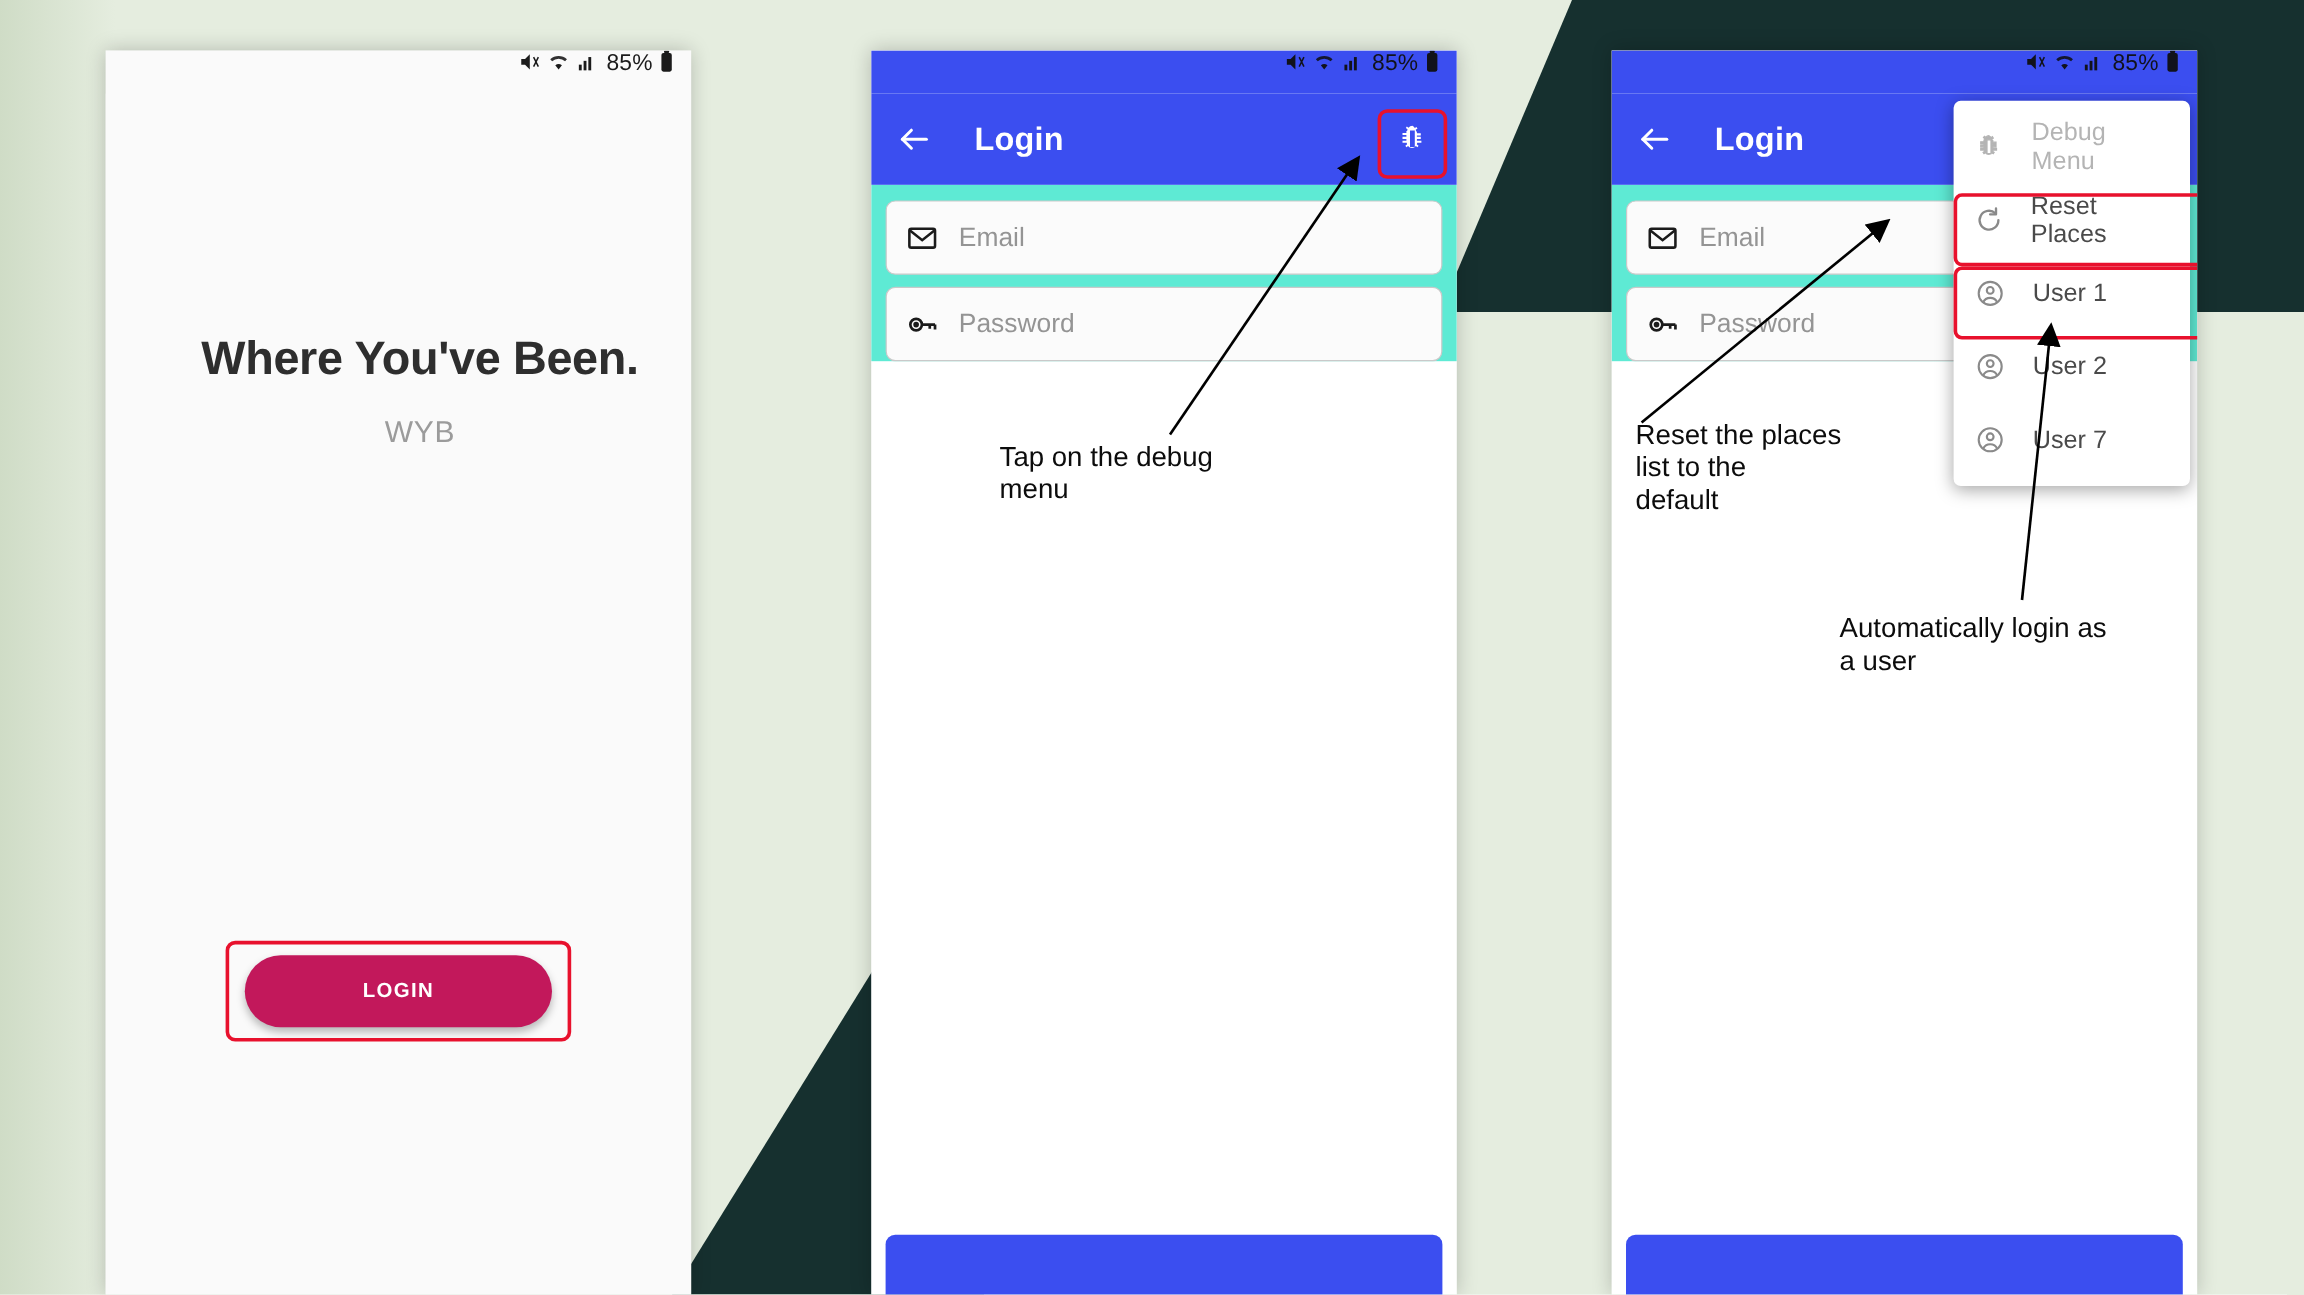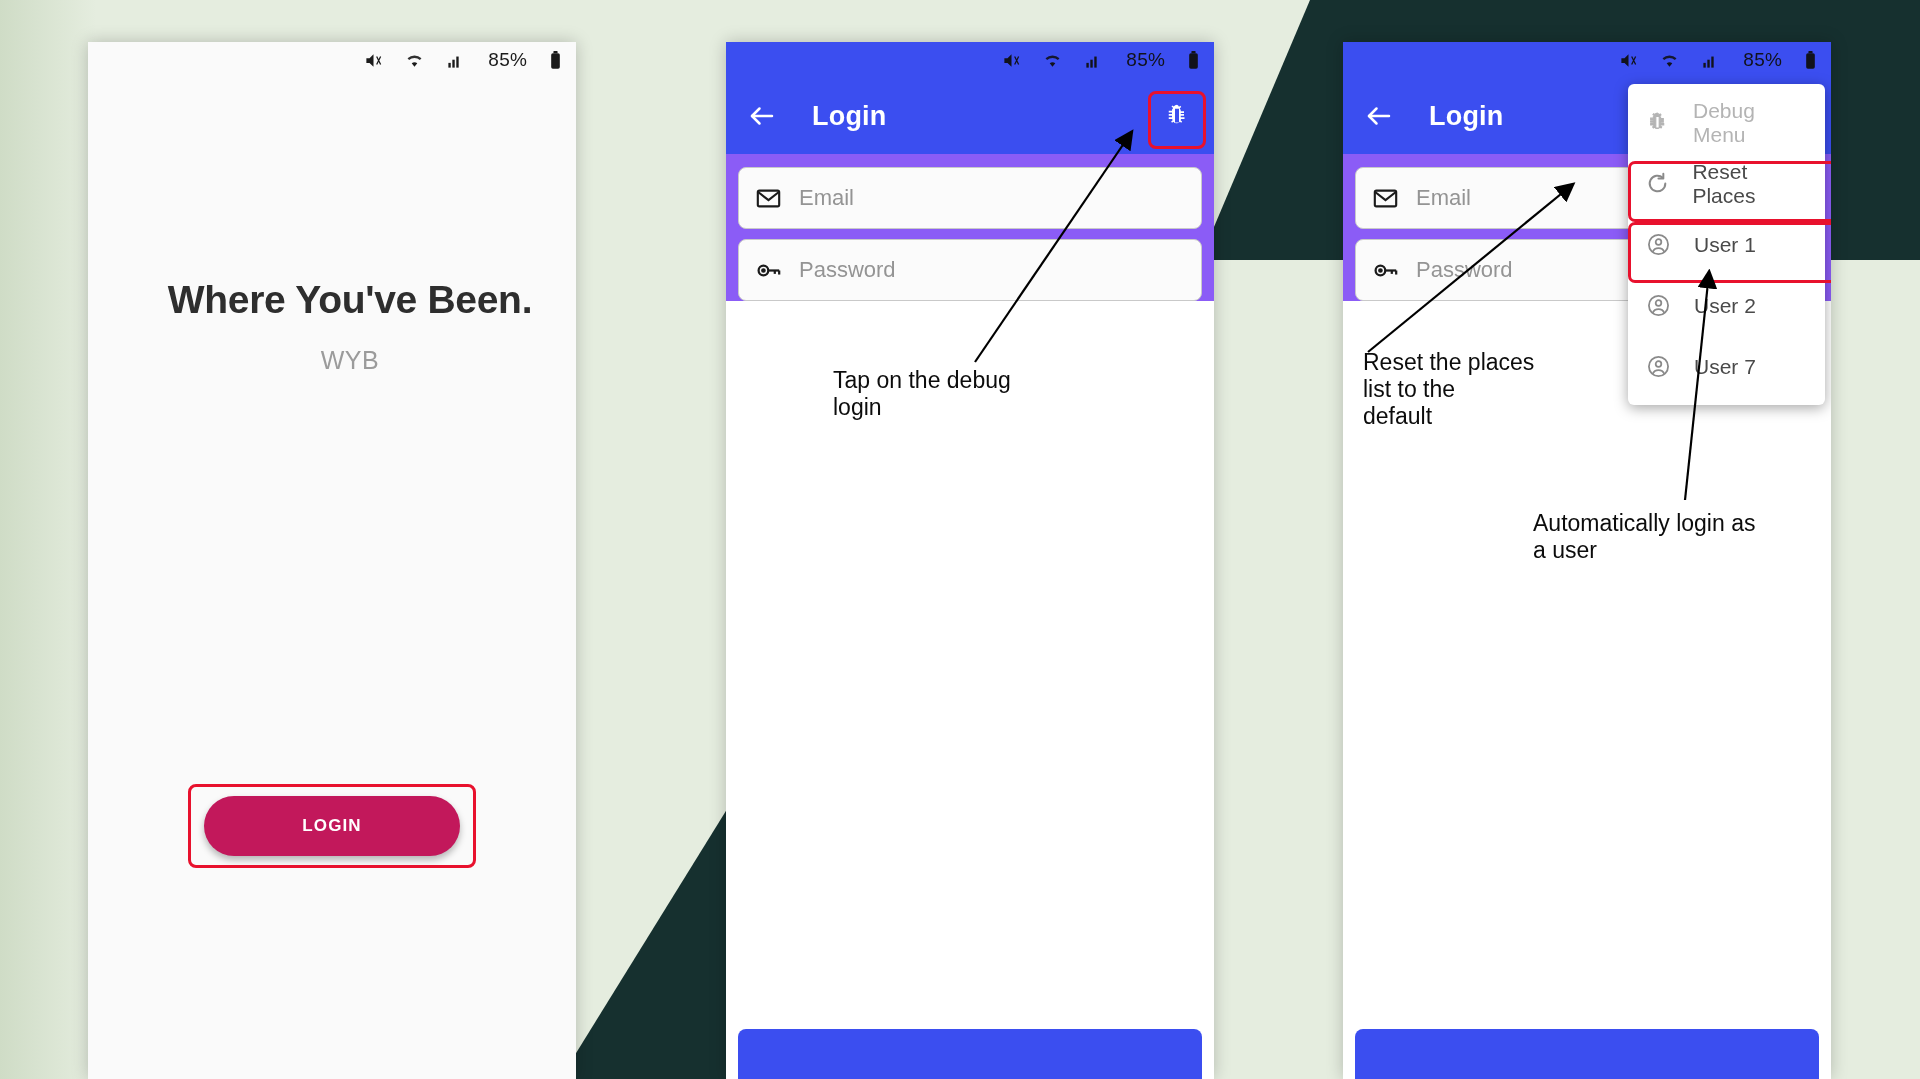--- a/index.html
+++ b/index.html
@@ -46,23 +46,23 @@
     overflow: hidden;
     z-index: 2;
   }
   #phone1 { left: 88px;  top: 42px;  width: 488px; height: 1037px; background:#fafafa; }
   #phone2 { left: 726px; top: 42px;  width: 488px; height: 1037px; }
   #phone3 { left: 1343px;top: 42px;  width: 488px; height: 1037px; }
 
   
   .statusbar {
     height: 36px;
-    display: flex; align-items: center; justify-content: flex-end;
+    display: flex; align-items: flex-start; justify-content: flex-end;
     padding-right: 14px;
-    gap: 22px;
+    gap: 5px;
     font-size: 19px;
     letter-spacing: .2px;
   }
   .statusbar.light { color: #1b1b1b; }
   .statusbar.dark  { color: #11121b; }
   .sb-ico { display: inline-flex; align-items: center; }
   .sb-pct { font-size: 19px; font-weight: 400; margin-left: 1px;}
 
   
   .p1-body {
@@ -136,21 +136,21 @@
   .hl-bug {
     position: absolute;
     right: 8px; top: 13px;
     width: 58px; height: 58px;
     border: 3px solid #e8112d;
     border-radius: 8px;
     pointer-events: none;
   }
 
   
-  .form-area { padding: 13px 12px 0 12px; background:#8b5cf6; }
+  .form-area { padding: 13px 12px 0 12px; background:#5eead4; }
   .field {
     height: 62px;
     border: 1px solid #c9c9c9;
     border-radius: 8px;
     background: #fbfbfb;
     display: flex; align-items: center;
     padding: 0 16px;
     margin-bottom: 10px;
     cursor: text;
   }
@@ -465,20 +465,20 @@
       <marker id="ah" markerWidth="9" markerHeight="9" refX="7" refY="4.5" orient="auto">
         <path d="M0,0 L9,4.5 L0,9 z" fill="#000"></path>
       </marker>
     </defs>
     <line x1="975" y1="362" x2="1131" y2="133" stroke="#000" stroke-width="2.2" marker-end="url(#ah)"></line>
     <line x1="1368" y1="352" x2="1572" y2="185" stroke="#000" stroke-width="2.2" marker-end="url(#ah)"></line>
     <line x1="1685" y1="500" x2="1709" y2="273" stroke="#000" stroke-width="2.2" marker-end="url(#ah)"></line>
   </svg>
 
   <div class="anno" id="anno1">Tap on the debug
-login</div>
+menu</div>
   <div class="anno" id="anno3">Automatically login as
 a user</div>
   <div class="anno" id="anno2">Reset the places
 list to the
 default</div>
 
 </div>
 
 </body></html>

